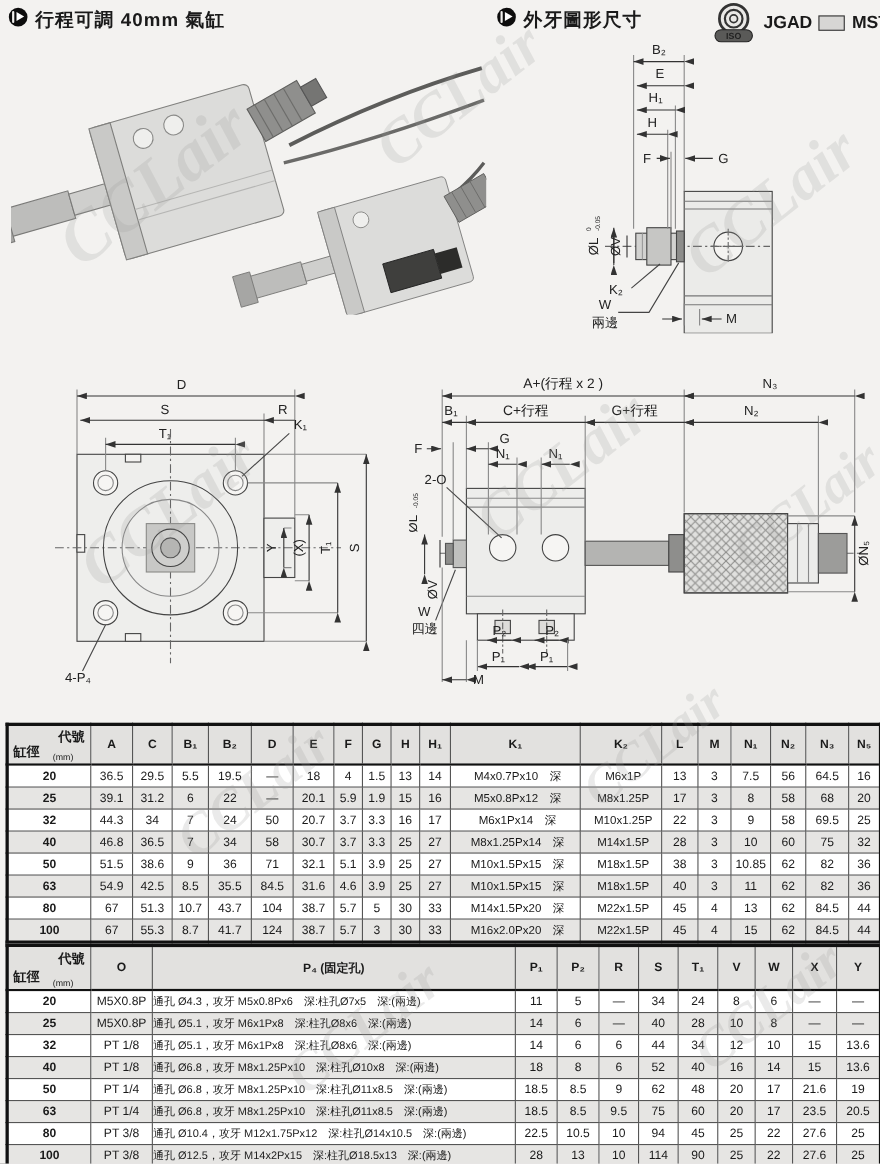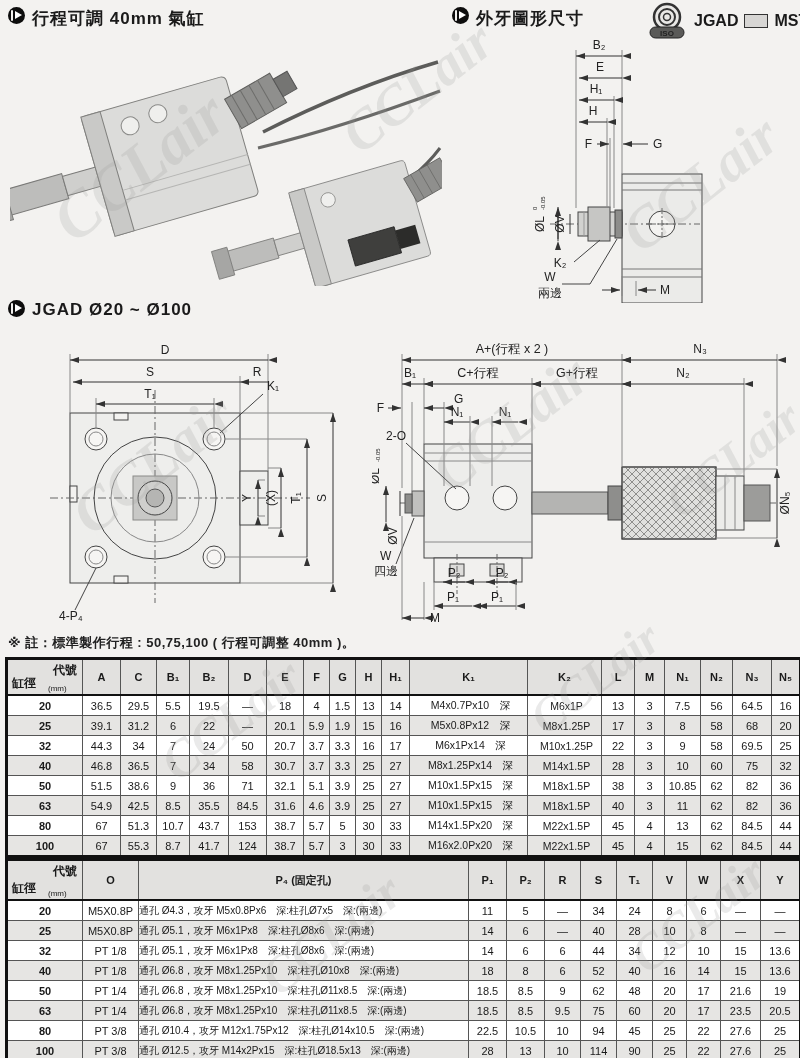--- a/index.html
+++ b/index.html
@@ -170,24 +170,20 @@
     <polyline points="112,258 140,258 167,213" fill="none" stroke="#444"></polyline>
     <text class="dim" x="100" y="255" text-anchor="middle">W</text>
     <text class="dim" x="100" y="271" text-anchor="middle">兩邊</text>
     <line x1="172" y1="250" x2="172" y2="270" stroke="#888"></line>
     <line x1="186" y1="255" x2="186" y2="270" stroke="#888"></line>
     <line x1="152" y1="264" x2="170" y2="264" stroke="#333" marker-end="url(#a1)"></line>
     <line x1="206" y1="264" x2="188" y2="264" stroke="#333" marker-end="url(#a1)"></line>
     <text class="dim" x="210" y="268" text-anchor="start">M</text>
   </svg>
 
-  <div class="sec-title" style="left:8px;top:300px;">
-    <span class="bullet"></span>
-    <span>JGAD Ø20 ~ Ø100</span>
-  </div>
 
   <svg class="abs" style="left:15px;top:328px;" width="350" height="297" viewBox="0 0 350 297">
     <defs>
       <marker id="a2" markerWidth="10" markerHeight="8" refX="9" refY="3" orient="auto">
         <path d="M0,0L9,3L0,6Z" fill="#333"></path>
       </marker>
     </defs>
     <rect x="55" y="85" width="170" height="170" fill="#eeeeec" stroke="#444"></rect>
     <rect x="225" y="143" width="28" height="54" fill="#eeeeec" stroke="#444"></rect>
     <rect x="99" y="85" width="14" height="7" fill="#f3f2f0" stroke="#444"></rect>
@@ -359,21 +355,20 @@
     <text class="dim" x="58" y="296">M</text>
 
     <line x1="344" y1="143" x2="405" y2="143" stroke="#888"></line>
     <line x1="344" y1="212" x2="405" y2="212" stroke="#888"></line>
     <line x1="405" y1="143" x2="405" y2="212" stroke="#333" marker-start="url(#a3)" marker-end="url(#a3)" transform="rotate(180 405 177.5)"></line>
     <g transform="translate(417,177) rotate(-90)">
       <text class="dim" text-anchor="middle">ØN₅</text>
     </g>
   </svg>
 
-  <div class="note" style="left:8px;top:634px;">※ 註：標準製作行程 : 50,75,100 ( 行程可調整 40mm )。</div>
 
   <div class="abs" style="left:5px;top:657px;">
     <table class="spec t1">
       <colgroup>
         <col style="width:76px">
           <col style="width:38px">
           <col style="width:36px">
           <col style="width:33px">
         <col style="width:39px">
           <col style="width:38px">
@@ -544,21 +539,21 @@
             <td>62</td>
             <td>82</td>
             <td>36</td>
           </tr>
           <tr>
             <th>80</th>
             <td>67</td>
             <td>51.3</td>
             <td>10.7</td>
             <td>43.7</td>
-            <td>153</td>
+            <td>104</td>
             <td>38.7</td>
             <td>5.7</td>
             <td>5</td>
             <td>30</td>
             <td>33</td>
             <td>M14x1.5Px20　深</td>
             <td>M22x1.5P</td>
             <td>45</td>
             <td>4</td>
             <td>13</td>

